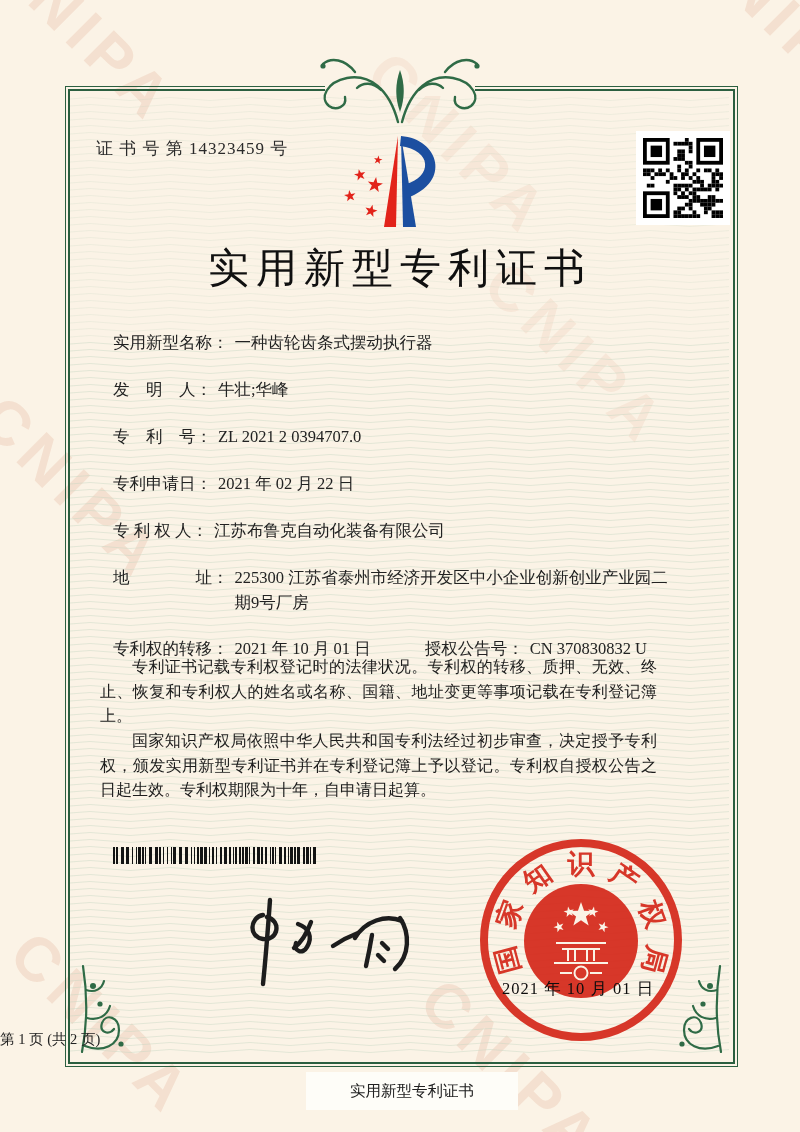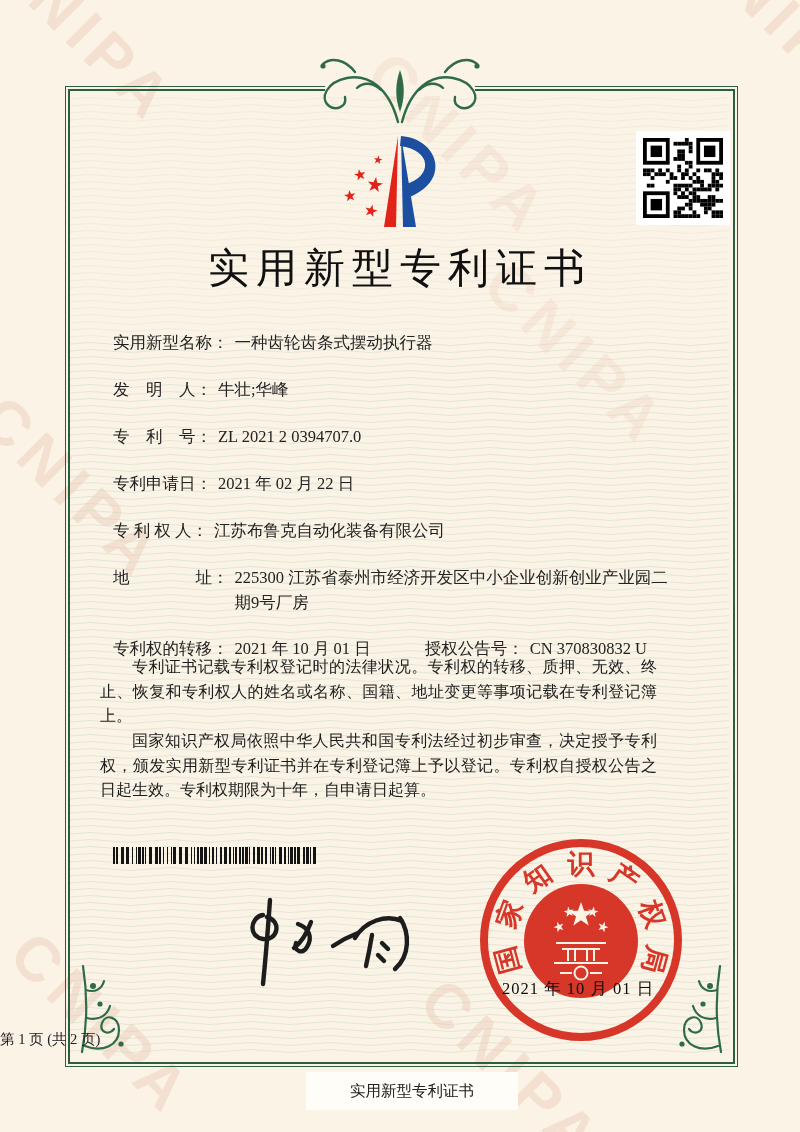--- a/index.html
+++ b/index.html
@@ -228,20 +228,21 @@
       <path d="M10,6 C15,38 14,66 9,92"></path>
       <path d="M12,86 C30,93 46,85 46,70 C46,57 33,53 29,63 C26,72 36,76 41,69"></path>
       <path d="M14,58 C25,61 34,56 37,46"></path>
       <path d="M13,30 C22,33 29,29 31,21"></path>
     </g>
     <circle cx="20" cy="26" r="3" fill="#2f6b46"></circle>
       <circle cx="27" cy="44" r="2.6" fill="#2f6b46"></circle>
     <circle cx="48" cy="84" r="2.6" fill="#2f6b46"></circle>
   </svg>
 
+  <div class="cert-no">证 书 号 第 14323459 号</div>
 
   <svg class="logo" width="135" height="107" viewBox="0 0 135 107">
     <path d="M67,8 L53,99 L65,99 Z" fill="#e2231a"></path>
     <path d="M70,8 L72,99 L85,99 Z" fill="#1c4fa0"></path>
     <path d="M70,8 C108,11 121,54 76,70 L75,56 C101,49 102,22 69,18 Z" fill="#1c4fa0"></path>
     <g id="logo-stars" fill="#e2231a">
         <polygon points="47.78,27.57 48.29,30.75 51.46,31.37 48.59,32.85 48.97,36.04 46.69,33.77 43.76,35.13 45.22,32.25 43.03,29.89 46.21,30.38"></polygon>
         <polygon points="27.75,41.13 29.98,44.81 34.20,44.00 31.39,47.25 33.46,51.01 29.50,49.35 26.56,52.48 26.92,48.20 23.03,46.37 27.22,45.39"></polygon>
         <polygon points="45.11,49.08 46.22,54.70 51.88,55.61 46.88,58.40 47.76,64.06 43.55,60.17 38.44,62.75 40.85,57.56 36.81,53.49 42.50,54.17"></polygon>
         <polygon points="18.16,62.06 20.13,65.88 24.39,65.37 21.36,68.42 23.17,72.32 19.33,70.38 16.18,73.30 16.84,69.05 13.09,66.96 17.33,66.27"></polygon>

